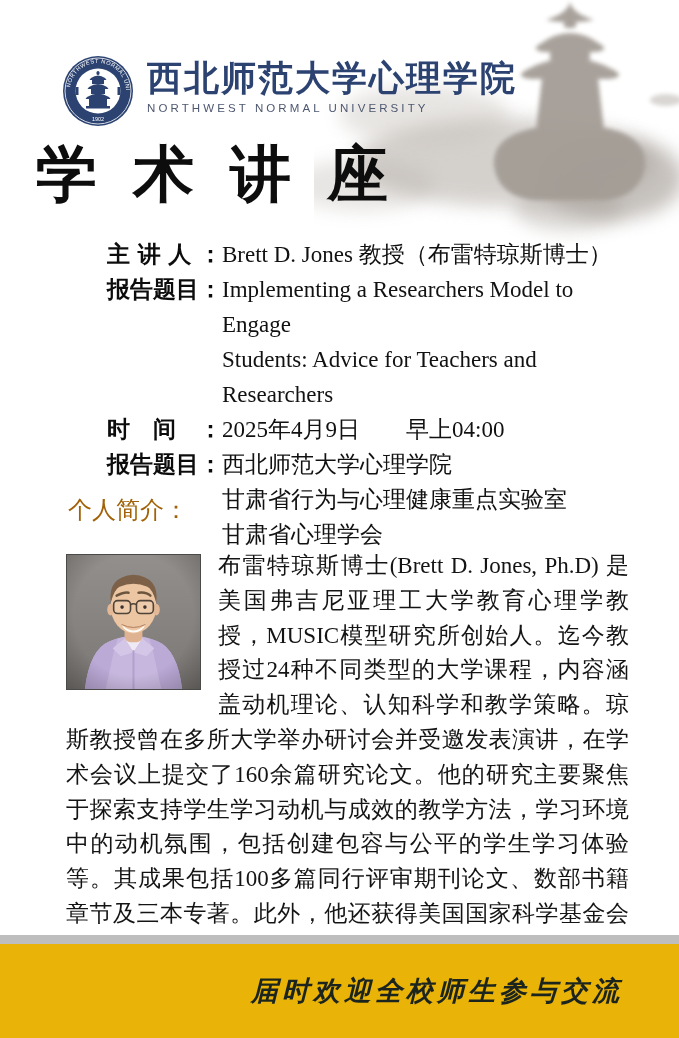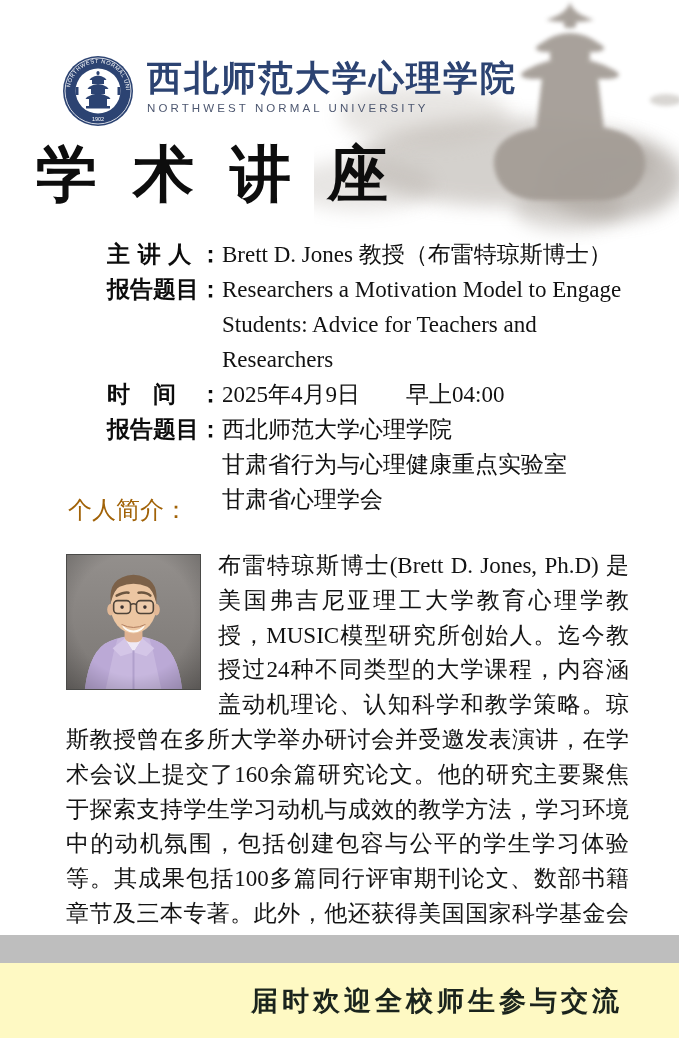--- a/index.html
+++ b/index.html
@@ -33,22 +33,22 @@
 
   
   .bio-heading { position:absolute; top:494px; left:68px; font-size:24px; font-weight:400; color:#a16207; }
   .bio { position:absolute; top:549px; left:66px; right:50px; font-size:23px; line-height:34.8px;
          color:#141414; text-align:justify; }
   .photo-wrap { float:left; width:135px; height:136px; margin:5px 17px 4px 0; border:1px solid #4a4a48; }
   .photo-wrap svg { display:block; width:100%; height:100%; }
 
   
   .bar-gray { position:absolute; left:0; bottom:75px; width:100%; height:28px; background:#bebebe; }
-  .bar-green { position:absolute; left:0; bottom:0; width:100%; height:75px; background:#fef9c3;
-               display:flex; align-items:center; justify-content:flex-end; padding-right:56px; }
+  .bar-green { position:absolute; left:0; bottom:0; width:100%; height:94px; background:#eab308;
+               display:flex; align-items:center; justify-content:flex-end; padding-right:56px;font-style:italic; }
   .bar-green .welcome { font-size:27px; font-weight:700; color:#1b241d; letter-spacing:4px; }
 </style>
 </head>
 <body>
 
 <div class="poster">
 
   <svg class="ink-wash" viewBox="0 0 365 245" xmlns="http://www.w3.org/2000/svg" aria-hidden="true">
     <defs>
       <filter id="soft" x="-50%" y="-50%" width="200%" height="200%">
@@ -113,21 +113,21 @@
   <div class="info">
     <div class="info-row">
       <span class="info-label">主讲人：</span>
       <div class="info-value">
         <div class="vline">Brett D. Jones 教授（布雷特琼斯博士）</div>
       </div>
     </div>
     <div class="info-row">
       <span class="info-label">报告题目：</span>
       <div class="info-value">
-        <div class="vline">Researchers a Motivation Model to Engage</div>
+        <div class="vline">Implementing a Researchers Model to Engage</div>
         <div class="vline">Students: Advice for Teachers and Researchers</div>
       </div>
     </div>
     <div class="info-row">
       <span class="info-label">时间：</span>
       <div class="info-value">
         <div class="vline">2025年4月9日　　早上04:00</div>
       </div>
     </div>
     <div class="info-row">

